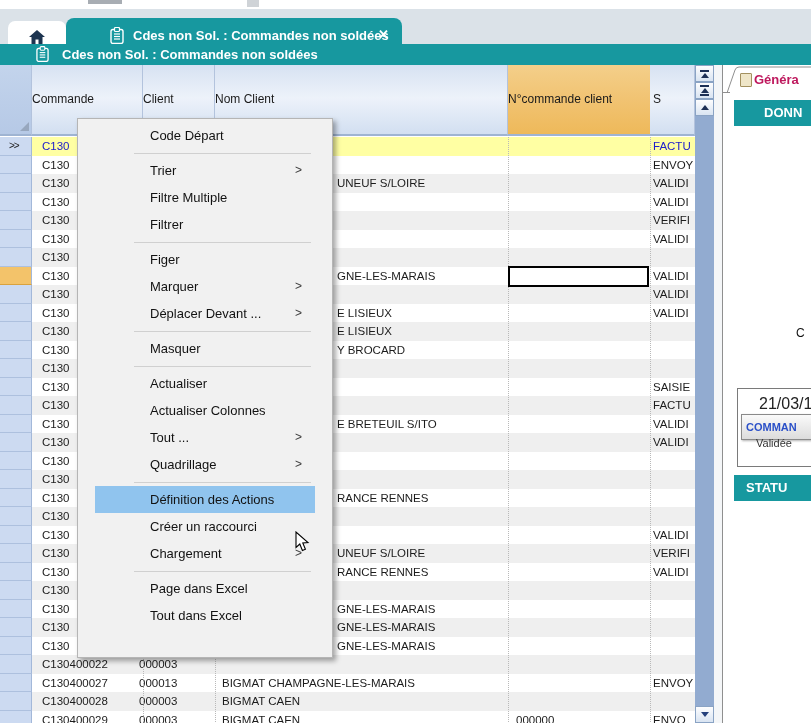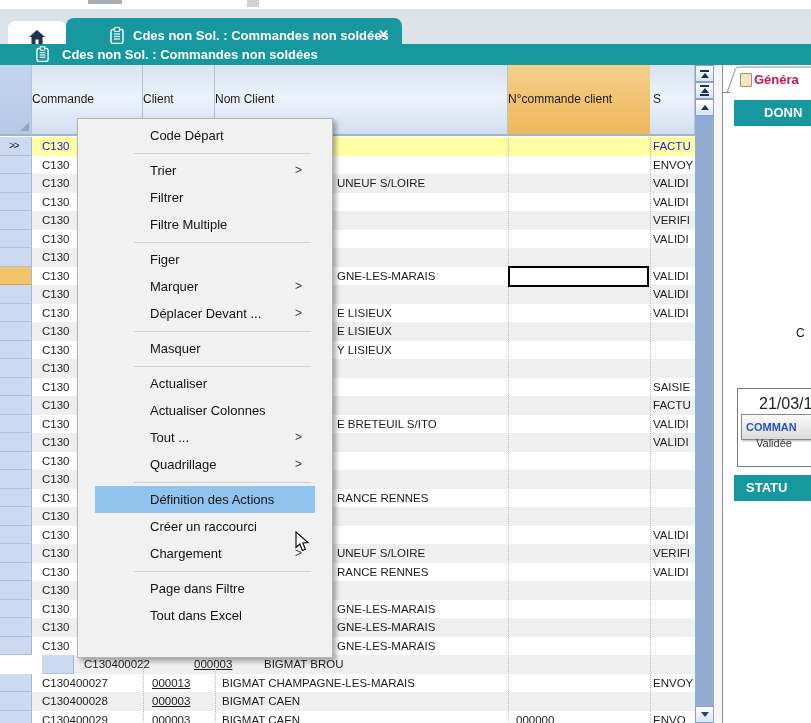--- a/index.html
+++ b/index.html
@@ -45,21 +45,21 @@
     border-right:1px solid #d8a849;}
   #hdr-statut{left:650px;width:45px;text-align:left;padding-left:3px;}
 
   .row{position:absolute;left:0;width:695px;height:18.5px;}
   .cell{position:absolute;top:0;height:18.5px;font-size:11.5px;line-height:18.5px;
     color:#1c1c1c;white-space:nowrap;overflow:hidden;box-sizing:border-box;}
   .cell.sel{left:0;width:32px;background:#ccdaf1;border-right:1px solid #a3b8d9;
     border-bottom:1px solid #adc0de;font-size:10px;letter-spacing:-1px;color:#222;padding-left:9px;}
   .cell.sel.orange{background:#f3c36a;border-bottom:1px solid #d9a23e;}
   .cell.cmd{left:33px;width:110px;padding-left:9px;}
-  .cell.cli{left:143px;width:72px;padding-left:9px;text-decoration:underline;}
+  .cell.cli{left:130px;width:72px;padding-left:9px;}
   .cell.nom{left:215px;width:293px;padding-left:7px;}
   .cell.nom.frag{left:337px;width:171px;padding-left:0;}
   .cell.ncmd{left:508px;width:142px;padding-left:8px;}
   .cell.sta{left:650px;width:45px;padding-left:3px;}
 
   .vsep{position:absolute;top:72px;height:651px;width:0;border-left:1px dotted #b9b9b9;z-index:5;}
   #selected-cell{left:508px;width:141px;height:21px;border:2px solid #000;box-sizing:border-box;
     background:#ffffff;z-index:6;}
 
   
@@ -236,21 +236,21 @@
         <div class="cell cmd">C130</div>
         <div class="cell cli"></div>
         <div class="cell nom frag">E LISIEUX</div>
         <div class="cell ncmd"></div>
         <div class="cell sta"></div>
       </div>
       <div class="row" style="top: 275.5px; background: rgb(255, 255, 255);">
         <div class="cell sel"></div>
         <div class="cell cmd">C130</div>
         <div class="cell cli"></div>
-        <div class="cell nom frag">Y LISIEUX</div>
+        <div class="cell nom frag">Y BROCARD</div>
         <div class="cell ncmd"></div>
         <div class="cell sta"></div>
       </div>
       <div class="row" style="top: 294px; background: rgb(239, 239, 239);">
         <div class="cell sel"></div>
         <div class="cell cmd">C130</div>
         <div class="cell cli"></div>
         <div class="cell nom"></div>
         <div class="cell ncmd"></div>
         <div class="cell sta"></div>
@@ -368,25 +368,24 @@
         <div class="cell sta"></div>
       </div>
       <div class="row" style="top: 571.5px; background: rgb(255, 255, 255);">
         <div class="cell sel"></div>
         <div class="cell cmd">C130</div>
         <div class="cell cli"></div>
         <div class="cell nom frag">GNE-LES-MARAIS</div>
         <div class="cell ncmd"></div>
         <div class="cell sta"></div>
       </div>
-      <div class="row" style="top: 590px; background: rgb(239, 239, 239); margin-left: 42px;">
+      <div class="row" style="top: 590px; background: rgb(239, 239, 239);">
         <div class="cell sel"></div>
         <div class="cell cmd">C130400022</div>
         <div class="cell cli">000003</div>
-        <div class="cell nom">BIGMAT BROU</div>
         <div class="cell ncmd"></div>
         <div class="cell sta"></div>
       </div>
       <div class="row" style="top: 608.5px; background: rgb(255, 255, 255);">
         <div class="cell sel"></div>
         <div class="cell cmd">C130400027</div>
         <div class="cell cli">000013</div>
         <div class="cell nom">BIGMAT CHAMPAGNE-LES-MARAIS</div>
         <div class="cell ncmd"></div>
         <div class="cell sta">ENVOY</div>
@@ -421,39 +420,39 @@
   <div class="hdr-cell abs" id="hdr-client">Client</div>
   <div class="hdr-cell abs" id="hdr-nom">Nom Client</div>
   <div class="hdr-cell abs" id="hdr-ncmd">N°commande client</div>
   <div class="hdr-cell abs" id="hdr-statut">S</div>
 </div>
 
 <div class="abs" id="context-menu">
     <div class="mi"><span>Code Départ</span></div>
     <div class="msep"></div>
     <div class="mi"><span>Trier</span><span class="arr">&gt;</span></div>
+    <div class="mi"><span>Filtre Multiple</span></div>
     <div class="mi"><span>Filtrer</span></div>
-    <div class="mi"><span>Filtre Multiple</span></div>
     <div class="msep"></div>
     <div class="mi"><span>Figer</span></div>
     <div class="mi"><span>Marquer</span><span class="arr">&gt;</span></div>
     <div class="mi"><span>Déplacer Devant ...</span><span class="arr">&gt;</span></div>
     <div class="msep"></div>
     <div class="mi"><span>Masquer</span></div>
     <div class="msep"></div>
     <div class="mi"><span>Actualiser</span></div>
     <div class="mi"><span>Actualiser Colonnes</span></div>
     <div class="mi"><span>Tout ...</span><span class="arr">&gt;</span></div>
     <div class="mi"><span>Quadrillage</span><span class="arr">&gt;</span></div>
     <div class="msep"></div>
     <div class="mi hl"><span>Définition des Actions</span></div>
     <div class="mi"><span>Créer un raccourci</span></div>
     <div class="mi"><span>Chargement</span><span class="arr">&gt;</span></div>
     <div class="msep"></div>
-    <div class="mi"><span>Page dans Filtre</span></div>
+    <div class="mi"><span>Page dans Excel</span></div>
     <div class="mi"><span>Tout dans Excel</span></div>
   </div>
 
 <svg class="abs" id="cursor" width="15" height="22" viewBox="0 0 15 22">
   <path d="M1 1 L1 16.5 L4.8 13 L7.4 19.5 L10.4 18.2 L7.8 12 L13 11.6 Z" fill="#ffffff" stroke="#000000" stroke-width="1.1"></path>
 </svg>
 
 <div class="abs" id="scrollbar">
   <div class="sb-btn" id="sb-top">
     <span class="sb-bar"></span>

